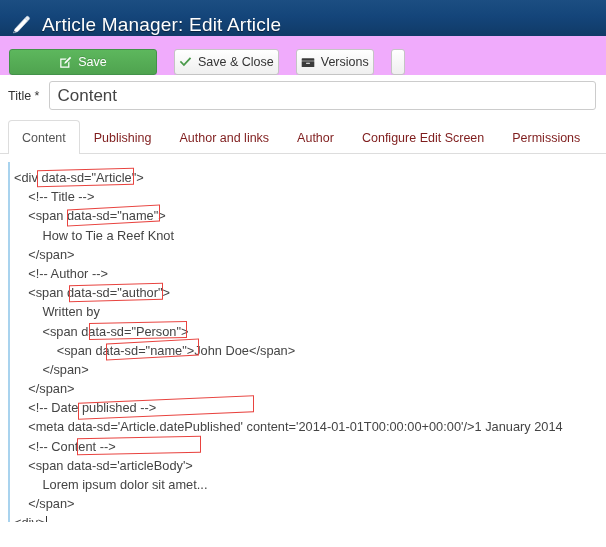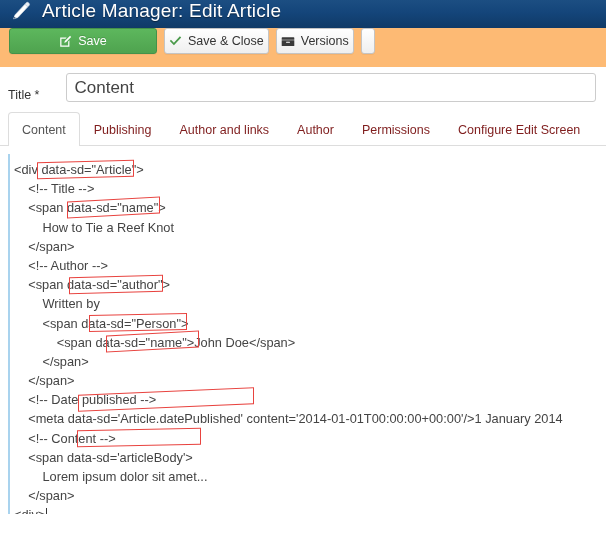--- a/index.html
+++ b/index.html
@@ -7,24 +7,24 @@
     margin: 0; padding: 0;
     width: 606px; height: 547px;
     overflow: hidden;
     background: #ffffff;
     font-family: "Liberation Sans", sans-serif;
   }
 
   
   .header {
     position: relative;
-    height: 28px;
+    height: 36px;
     background: linear-gradient(to bottom, #1c4e82 0%, #14457a 45%, #103a67 100%);
     display: flex;
-    align-items: flex-start;
+    align-items: flex-end;
     padding-left: 10px;
     overflow: hidden;
   }
   .header-icon {
     width: 22px; height: 22px;
     flex: 0 0 22px;
     position: relative;
     margin-right: 10px;
   }
   .header-icon svg { display: block; }
@@ -33,25 +33,25 @@
     font-size: 19px;
     font-weight: normal;
     letter-spacing: 0.2px;
     text-shadow: 0 1px 1px rgba(0,0,0,0.45);
     white-space: nowrap;
   }
 
   
   .toolbar {
     height: 40px;
-    background: #fdba74;
-    display: flex;
-    align-items: flex-start;
+    background: #f0abfc;
+    display: flex;
+    align-items: flex-end;
     padding: 0 0 0 9px;
-    gap: 7px;
+    gap: 17px;
     overflow: hidden;
     border-bottom: 1px solid #ffffff;
   }
   .btn {
     height: 26px;
     display: inline-flex;
     align-items: center;
     justify-content: center;
     gap: 6px;
     padding: 0 4px;
@@ -77,23 +77,23 @@
     padding: 0;
     overflow: hidden;
     flex: 0 0 14px;
   }
   .ico { display: inline-flex; align-items: center; }
   .ico svg { display: block; }
 
   
   .title-row {
     display: flex;
-    align-items: flex-end;
+    align-items: center;
     padding: 5px 10px 8px 8px;
-    gap: 26px;
+    gap: 9px;
   }
   .title-label {
     font-size: 12.5px;
     color: #333333;
     white-space: nowrap;
   }
   .title-input {
     flex: 1 1 auto;
     height: 29px;
     border: 1px solid #cccccc;
@@ -249,22 +249,22 @@
 <div class="title-row">
   <label class="title-label">Title *</label>
   <input class="title-input" type="text" value="Content" style="">
 </div>
 
 <div class="tabs">
   <div class="tab active">Content</div>
   <div class="tab">Publishing</div>
   <div class="tab">Author and links</div>
   <div class="tab">Author</div>
+  <div class="tab">Configure Edit Screen</div>
   <div class="tab">Permissions</div>
-  <div class="tab">Configure Edit Screen</div>
 </div>
 
 <div class="editor">
   <pre class="code"><span class="line">&lt;div data-sd="Article"&gt;</span><span class="line">    &lt;!-- Title --&gt;</span><span class="line">    &lt;span data-sd="name"&gt;</span><span class="line">        How to Tie a Reef Knot</span><span class="line">    &lt;/span&gt;</span><span class="line">    &lt;!-- Author --&gt;</span><span class="line">    &lt;span data-sd="author"&gt;</span><span class="line">        Written by</span><span class="line">        &lt;span data-sd="Person"&gt;</span><span class="line">            &lt;span data-sd="name"&gt;John Doe&lt;/span&gt;</span><span class="line">        &lt;/span&gt;</span><span class="line">    &lt;/span&gt;</span><span class="line">    &lt;!-- Date published --&gt;</span><span class="line">    &lt;meta data-sd='Article.datePublished' content='2014-01-01T00:00:00+00:00'/&gt;1 January 2014</span><span class="line">    &lt;!-- Content --&gt;</span><span class="line">    &lt;span data-sd='articleBody'&gt;</span><span class="line">        Lorem ipsum dolor sit amet...</span><span class="line">    &lt;/span&gt;</span><span class="line"><span>&lt;div&gt;</span><span class="caret"></span></span></pre>
 
   <div class="anno" style="left:27px;  top:7px;   width:97px;  height:17px; transform: skewY(-1.6deg);"></div>
   <div class="anno tail" style="left:124px; top:7px;   width:0;     height:17px; border:none;"></div>
 
   <div class="anno" style="left:57px;  top:45px;  width:93px;  height:17px; transform: skewY(-3deg);"></div>
 

